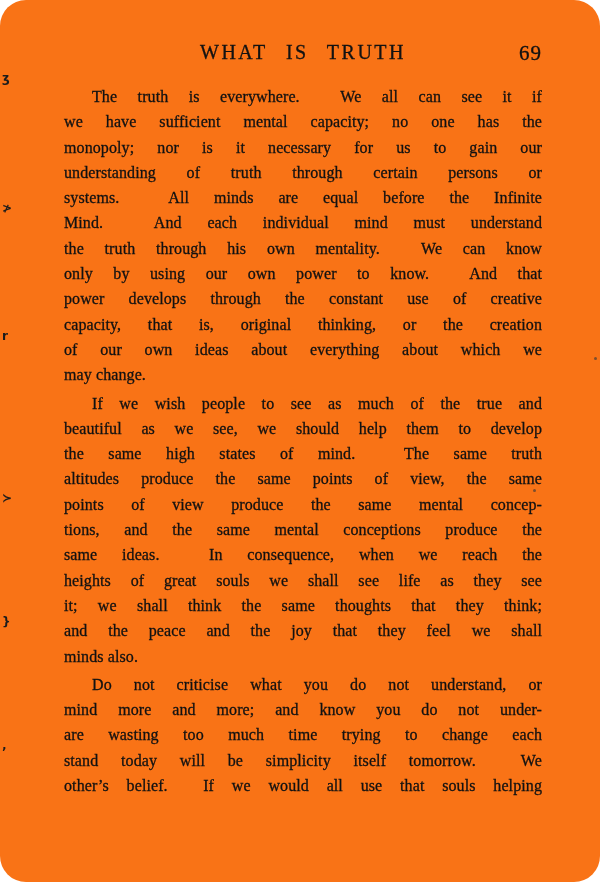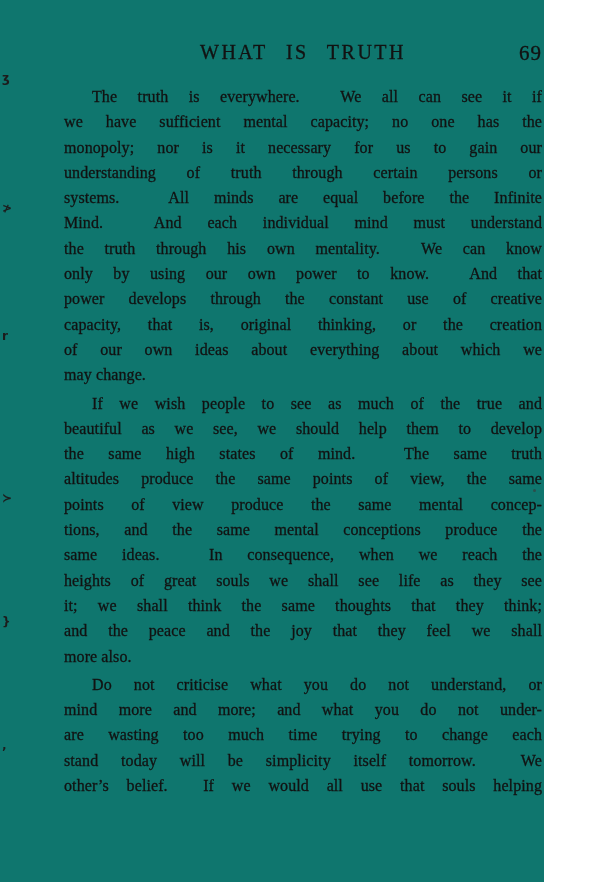--- a/index.html
+++ b/index.html
@@ -2,26 +2,27 @@
 <html><head>
 <meta charset="utf-8">
 <style>
   html, body {
     margin: 0;
     padding: 0;
     background: #ffffff;
   }
   .page {
     position: relative;
-    width: 544px;
+    width: 600px;
     height: 882px;
-    background: #0f766e;
+    background: #f97316;
     overflow: hidden;
     font-family: "Liberation Serif", serif;
     color: #121212;
+    border-radius: 26px;
   }
   
   .header {
     position: absolute;
     top: 41px;
     left: 64px;
     width: 478px;
     height: 26px;
   }
   .header-title {
@@ -114,25 +115,25 @@
         <div class="line indent">If we wish people to see as much of the true and</div>
         <div class="line">beautiful as we see, we should help them to develop</div>
         <div class="line">the same high states of mind.  The same truth</div>
         <div class="line">altitudes produce the same points of view, the same</div>
         <div class="line">points of view produce the same mental concep-</div>
         <div class="line">tions, and the same mental conceptions produce the</div>
         <div class="line">same ideas.  In consequence, when we reach the</div>
         <div class="line">heights of great souls we shall see life as they see</div>
         <div class="line">it; we shall think the same thoughts that they think;</div>
         <div class="line">and the peace and the joy that they feel we shall</div>
-        <div class="line flush-left">more also.</div>
+        <div class="line flush-left">minds also.</div>
       </div>
       <div class="para">
         <div class="line indent">Do not criticise what you do not understand, or</div>
-        <div class="line">mind more and more; and what you do not under-</div>
+        <div class="line">mind more and more; and know you do not under-</div>
         <div class="line">are wasting too much time trying to change each</div>
         <div class="line">stand today will be simplicity itself tomorrow.  We</div>
         <div class="line">other’s belief.  If we would all use that souls helping</div>
       </div>
     </div>
 
 <span class="margin-mark" style="top: 72px;">ʒ</span>
     <span class="margin-mark" style="top: 202px;">≯</span>
     <span class="margin-mark" style="top: 330px;">r</span>
     <span class="margin-mark" style="top: 492px;">≻</span>

